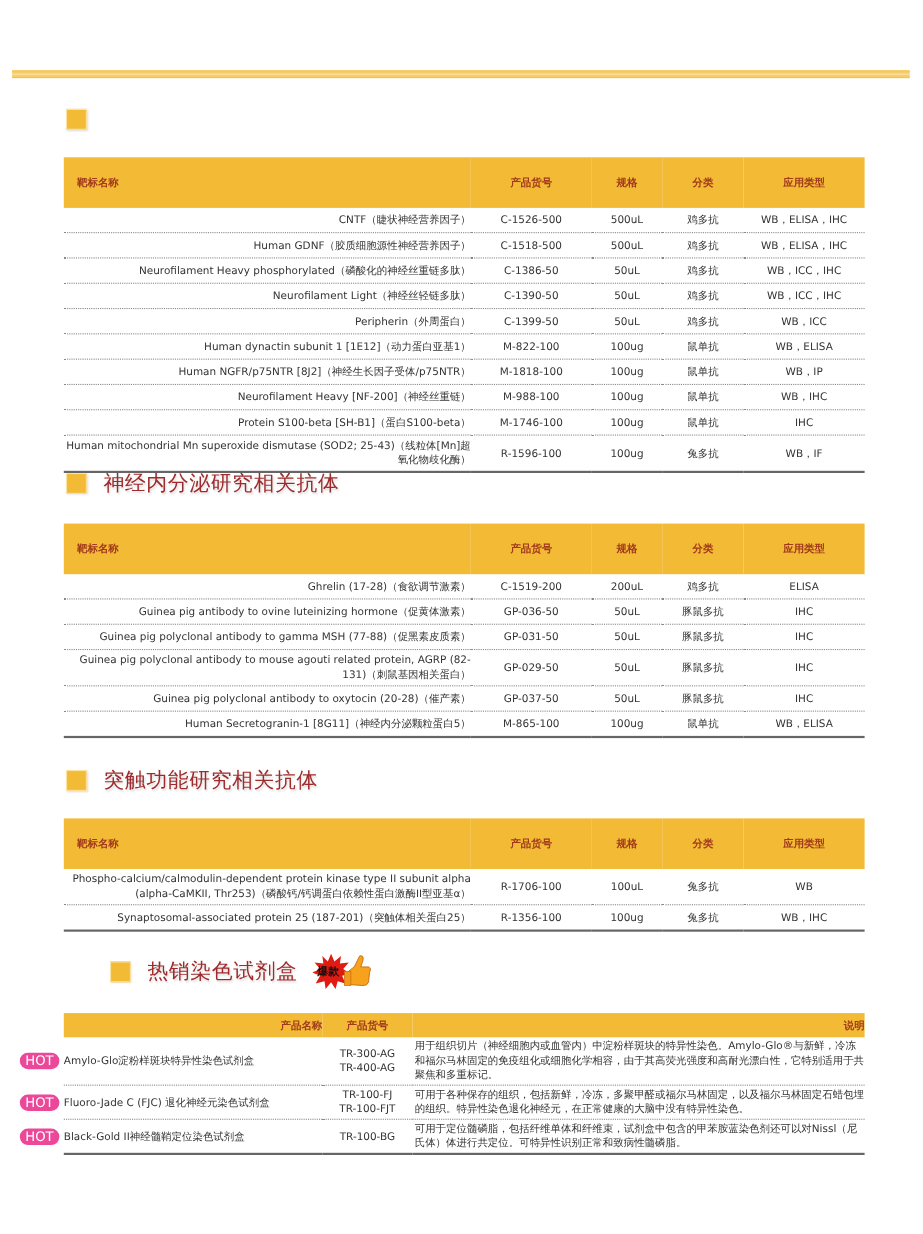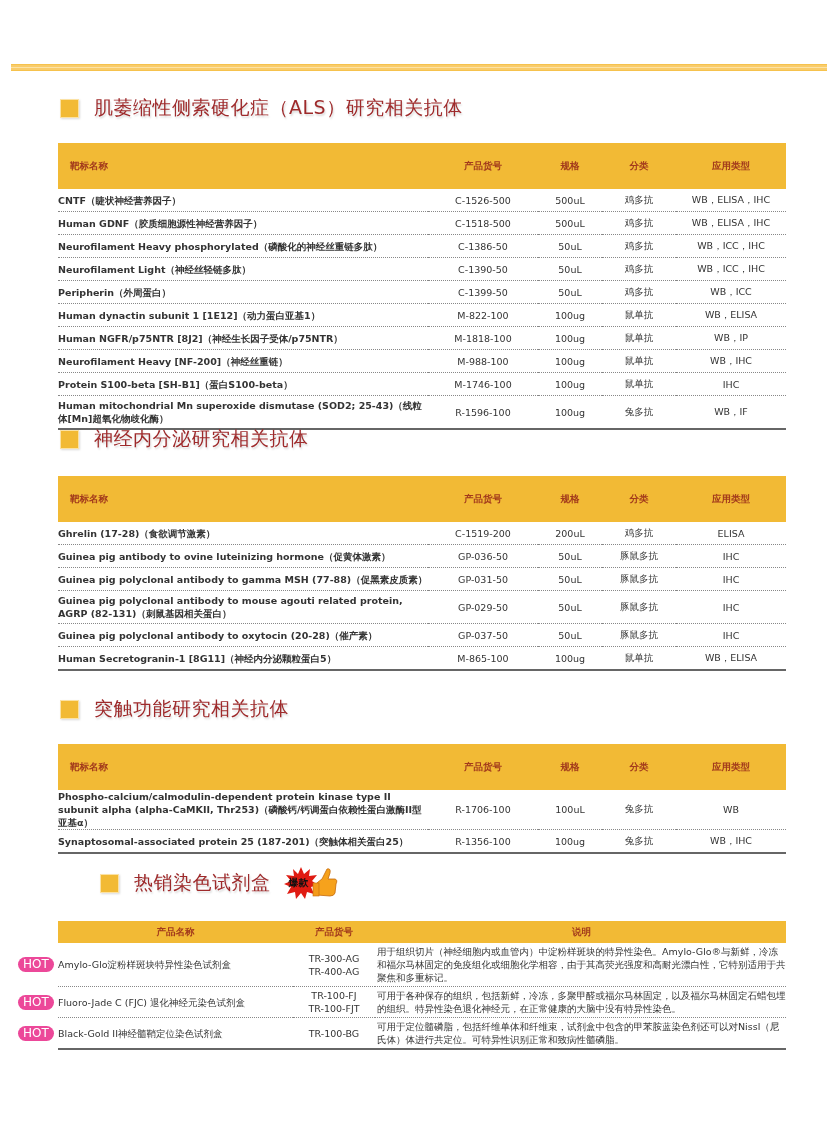--- a/index.html
+++ b/index.html
@@ -7,39 +7,38 @@
   .topbar{position:absolute;left:11px;top:64px;width:816px;height:7px;background:#f9cc6a;border-top:1px solid #f6c24d;border-bottom:1px solid #f6c24d;box-sizing:border-box;}
   .topbar::after{content:"";position:absolute;left:0;right:0;top:2px;height:1px;background:#fde3a6;}
   .section-title{position:absolute;left:60px;display:flex;align-items:center;height:30px;}
   .sq{width:17px;height:17px;background:#f2ba35;border:1px solid #fbe2a5;box-shadow:1px 1px 2px rgba(0,0,0,0.15);margin-right:15px;flex:none;}
   .section-title .t{font-size:19px;color:#9e2a2b;text-shadow:1px 2px 2px rgba(0,0,0,0.15);letter-spacing:0.5px;white-space:nowrap;}
   .badge-hot{display:inline-block;margin-left:12px;position:relative;width:56px;height:36px;}
   table.pt{position:absolute;left:58px;width:728px;border-collapse:collapse;font-size:9.5px;table-layout:fixed;}
   table.pt th{background:#f2ba35;color:#a23a1c;font-weight:bold;font-size:9.5px;height:22px;padding:12px;}
   table.pt th.l{text-align:left;}
   table.pt td{padding:0;text-align:center;border-bottom:1px dotted #888;height:22px;color:#333;white-space:nowrap;}
-  table.pt td.l{text-align:left;white-space:normal;line-height:13px;font-weight:bold;}
+  table.pt td.l{text-align:right;white-space:normal;line-height:13px;}
   table.pt tr:last-child td{border-bottom:2px solid #666;}
   table.pt tr.tall td{height:32px;}
   table.kit{position:absolute;left:58px;width:728px;border-collapse:collapse;font-size:9.5px;table-layout:fixed;}
-  table.kit th{background:#f2ba35;color:#a23a1c;font-weight:bold;height:22px;padding:0;text-align:center;}
+  table.kit th{background:#f2ba35;color:#a23a1c;font-weight:bold;height:22px;padding:0;text-align:right;}
   table.kit td{border-bottom:1px dotted #888;padding:2px 0;color:#333;line-height:13px;vertical-align:middle;}
   table.kit tr:last-child td{border-bottom:2px solid #666;}
   table.kit td.c{text-align:center;margin-top:28px;}
   .hot{position:absolute;left:-40px;background:#ec4899;color:#fff;font-size:12px;border-radius:9px;padding:0 5px;line-height:15px;margin-top:-1px;}
   .namecell{position:relative;}
 </style>
 </head>
 <body>
 
 <div class="topbar"></div>
 
 <div class="section-title" style="top:93px;">
   <div class="sq"></div>
-  <span class="t">肌萎缩性侧索硬化症（ALS）研究相关抗体</span>
 </div>
 <table class="pt" style="top:143px;">
   <colgroup>
       <col style="width:370px">
       <col style="width:110px">
       <col style="width:64px">
       <col style="width:74px">
       <col style="width:110px">
     </colgroup>
   <thead>

